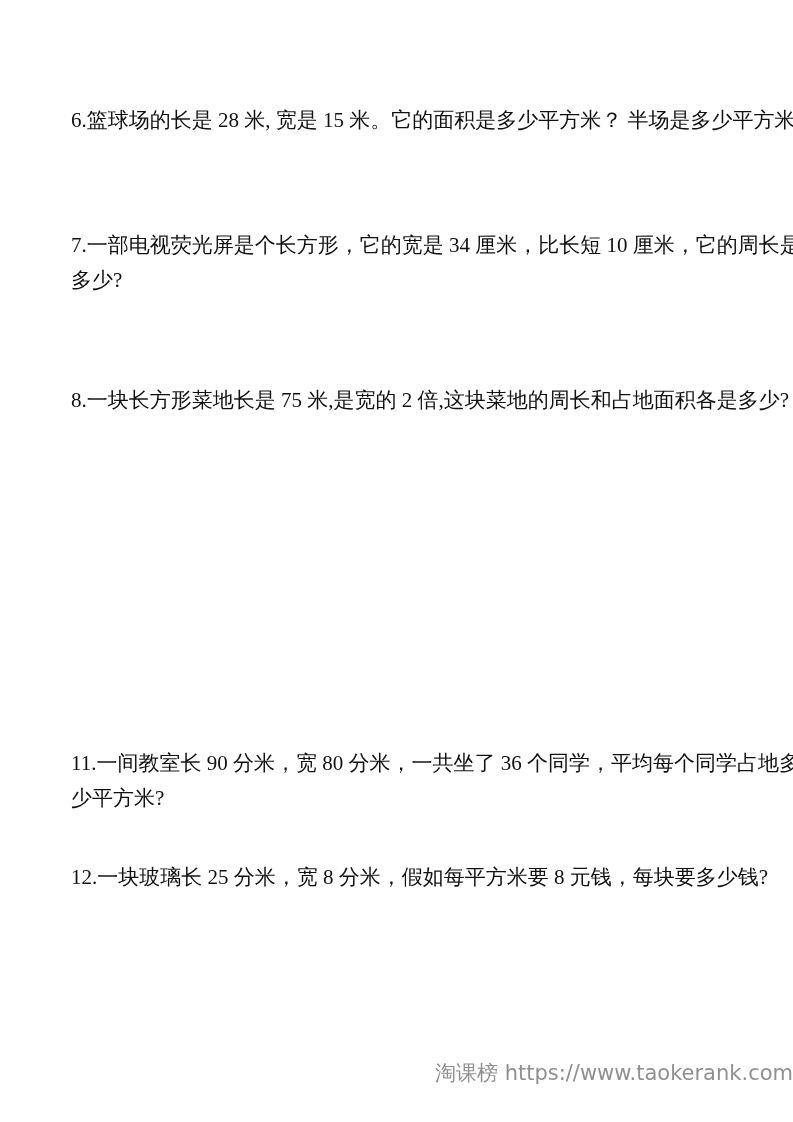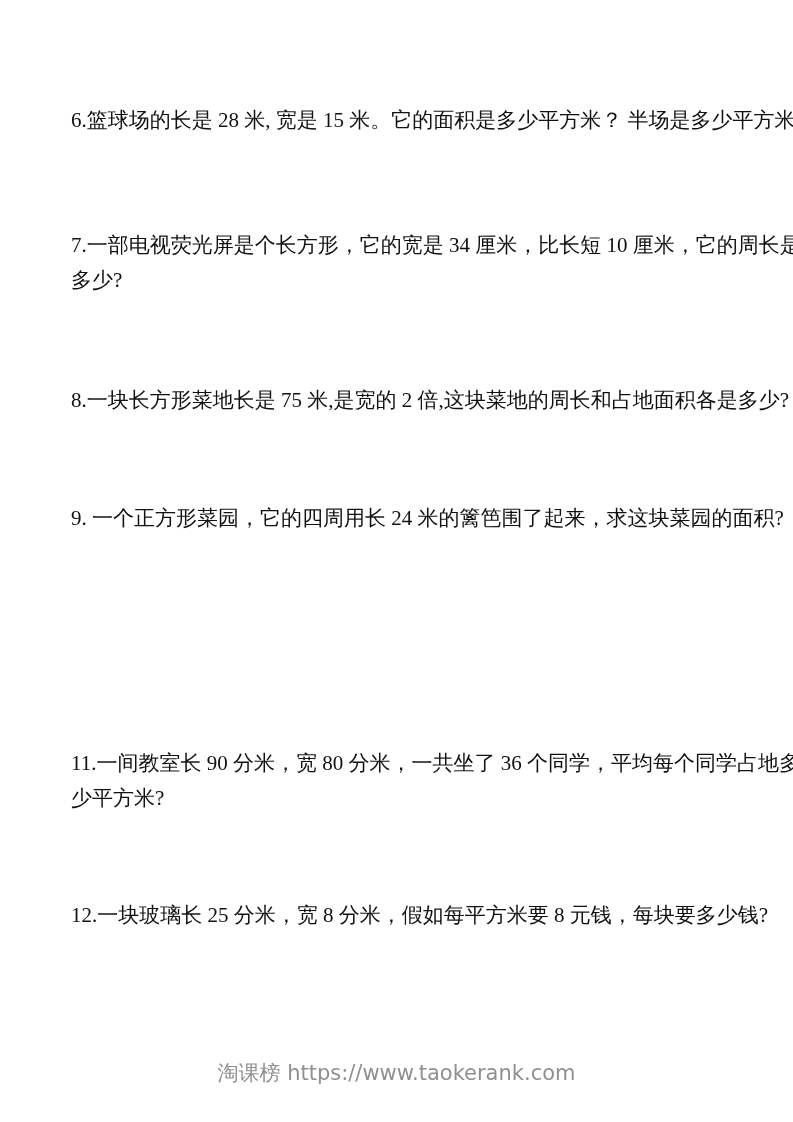--- a/index.html
+++ b/index.html
@@ -24,21 +24,21 @@
     letter-spacing: 0;
   }
   .problem .line {
     white-space: nowrap;
   }
   .footer {
     position: absolute;
     top: 1058px;
     left: 0;
     width: 100%;
-    text-align: center;
+    text-align: right;
     font-family: "DejaVu Sans", "Liberation Sans", sans-serif;
     font-size: 21px;
     line-height: 30px;
     color: #909090;
   }
 </style>
 </head>
 <body>
 
 <div class="page">
@@ -49,31 +49,28 @@
 
   <div class="problem" style="top:228px">
     <div class="line">7.一部电视荧光屏是个长方形，它的宽是 34 厘米，比长短 10 厘米，它的周长是</div>
     <div class="line">多少?</div>
   </div>
 
   <div class="problem" style="top:383px">
     <div class="line">8.一块长方形菜地长是 75 米,是宽的 2 倍,这块菜地的周长和占地面积各是多少?</div>
   </div>
 
-  <div class="problem" style="top:501px">
-    <div class="line">9. 一个正方形菜园，它的四周用长 24 米的篱笆围了起来，求这块菜园的面积?</div>
-  </div>
 
 
   <div class="problem" style="top:746px">
     <div class="line">11.一间教室长 90 分米，宽 80 分米，一共坐了 36 个同学，平均每个同学占地多</div>
     <div class="line">少平方米?</div>
   </div>
 
-  <div class="problem" style="top:898px">
+  <div class="problem" style="top:860px">
     <div class="line">12.一块玻璃长 25 分米，宽 8 分米，假如每平方米要 8 元钱，每块要多少钱?</div>
   </div>
 
   <div class="footer">
     <span>淘课榜 https://www.taokerank.com</span>
   </div>
 
 </div>
 
 </body></html>

